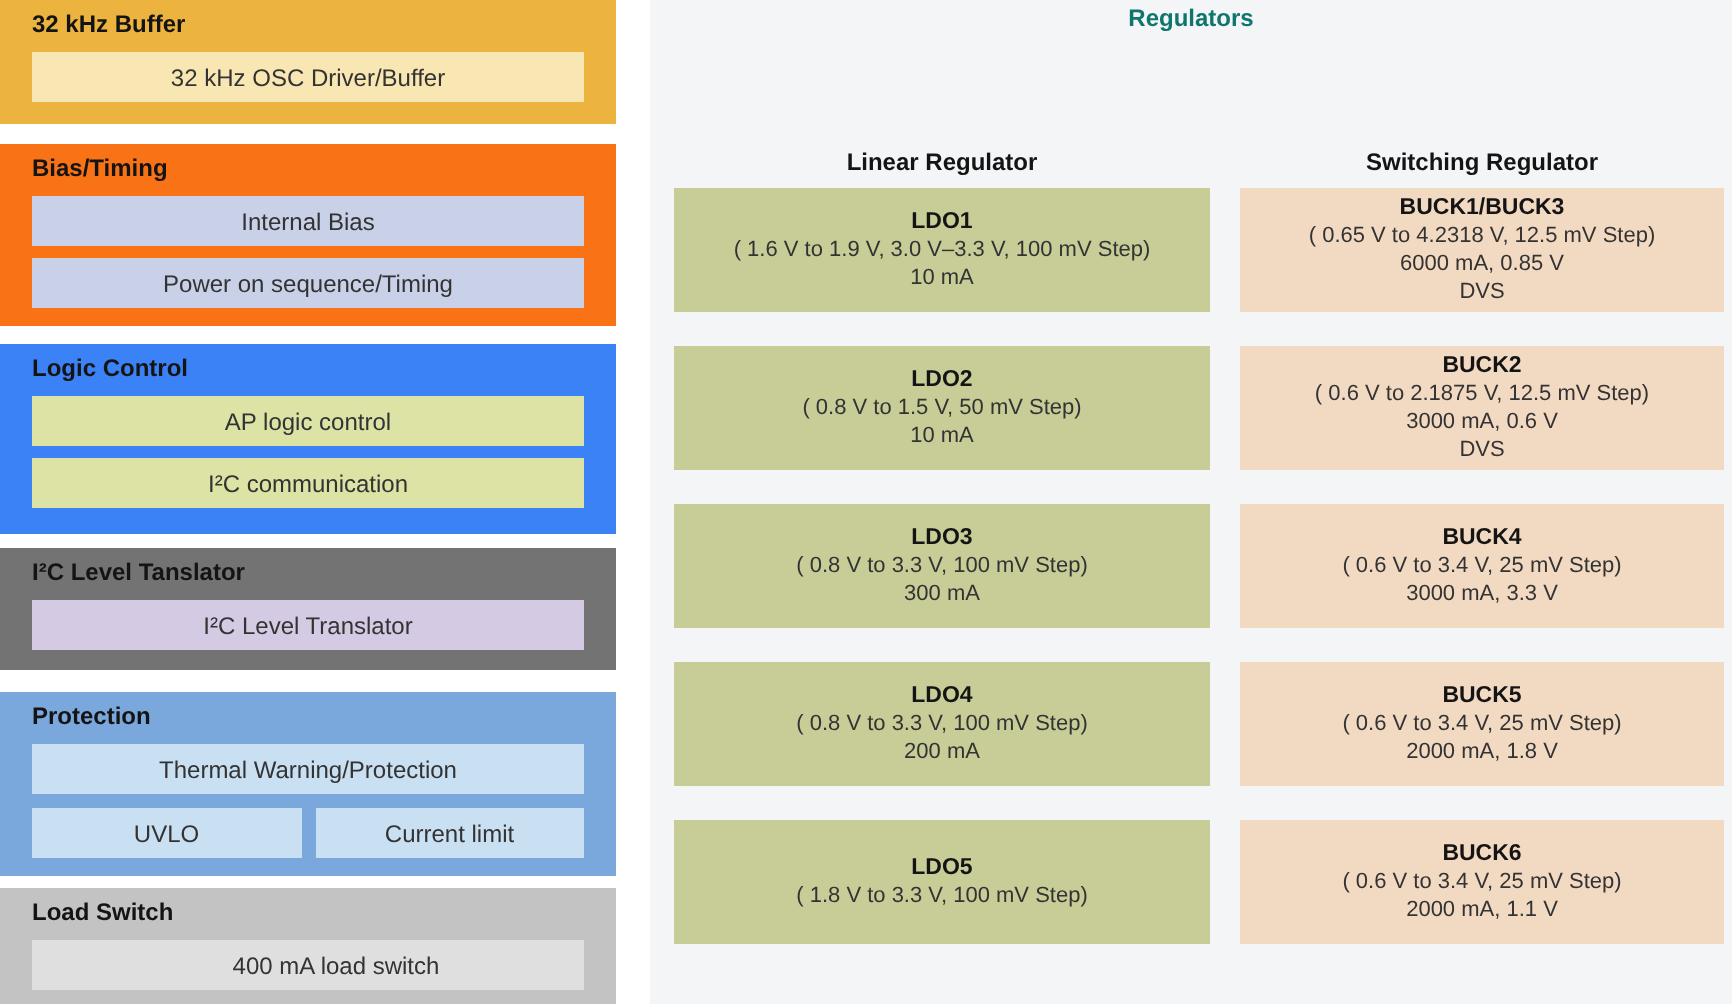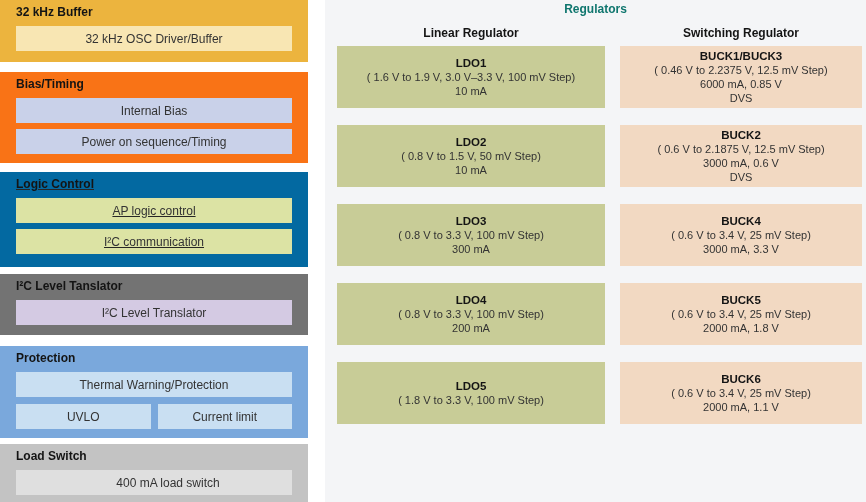--- a/index.html
+++ b/index.html
@@ -14,38 +14,38 @@
   .lblock .btitle{font-size:12px;font-weight:bold;text-align:left;
     line-height:15px;color:#141414;}
   .inner-box{background:#fff;margin-top:6px;height:25px;display:flex;
     align-items:center;justify-content:center;font-size:12px;color:#333;}
   .split-row{display:flex;gap:7px;margin-top:7px;}
   .split-row .inner-box{flex:1;margin-top:0;}
   .b1{top:0;height:62px;background:#ecb43e;}
   .b1 .inner-box{background:#f8e6b3;}
   .b2{top:72px;height:91px;background:#f97316;}
   .b2 .inner-box{background:#c9d1e9;}
-  .b3{top:172px;height:95px;background:#0369a1;text-decoration:underline;}
+  .b3{top:172px;height:95px;background:#3b82f6;}
   .b3 .inner-box{background:#dce3a4;}
   .b4{top:274px;height:61px;background:#737373;}
   .b4 .inner-box{background:#d4cae3;}
   .b5{top:346px;height:92px;background:#7aa8dc;}
   .b5 .inner-box{background:#c9dff2;}
   .b6{top:444px;height:58px;background:#c3c3c3;}
   .b6 .inner-box{background:#dfdfdf;padding-left:28px;}
   
   .panel{position:absolute;left:325px;top:0;width:541px;height:502px;
     background:#f4f5f7;}
   .panel-title{position:absolute;left:0;top:2px;width:100%;text-align:center;
     font-size:12px;font-weight:bold;color:#0f766e;}
   .rcol{position:absolute;top:26px;}
   .col-ldo{left:12px;width:268px;}
   .col-buck{left:295px;width:242px;}
   .col-header{font-size:12px;font-weight:bold;text-align:center;
-    line-height:14px;margin-bottom:6px;color:#141414;}
+    line-height:14px;margin-bottom:6px;color:#141414;margin-top:48px;}
   .rbox{height:62px;margin-bottom:17px;display:flex;flex-direction:column;
     justify-content:center;text-align:center;font-size:11px;line-height:14px;
     color:#333;}
   .col-ldo .rbox{background:#c8cc97;}
   .col-buck .rbox{background:#f2d9c2;}
   .rname{font-weight:bold;font-size:11.5px;color:#141414;}
 </style>
 </head>
 <body>
 
@@ -121,21 +121,21 @@
         <div class="rname">LDO5</div>
         <div class="rline">( 1.8 V to 3.3 V, 100 mV Step)</div>
       </div>
     </div>
 
     <div class="rcol col-buck">
       <div class="col-header">Switching Regulator</div>
 
       <div class="rbox">
         <div class="rname">BUCK1/BUCK3</div>
-        <div class="rline">( 0.46 V to 2.2375 V, 12.5 mV Step)</div>
+        <div class="rline">( 0.65 V to 4.2318 V, 12.5 mV Step)</div>
         <div class="rline">6000 mA, 0.85 V</div>
         <div class="rline">DVS</div>
       </div>
 
       <div class="rbox">
         <div class="rname">BUCK2</div>
         <div class="rline">( 0.6 V to 2.1875 V, 12.5 mV Step)</div>
         <div class="rline">3000 mA, 0.6 V</div>
         <div class="rline">DVS</div>
       </div>

